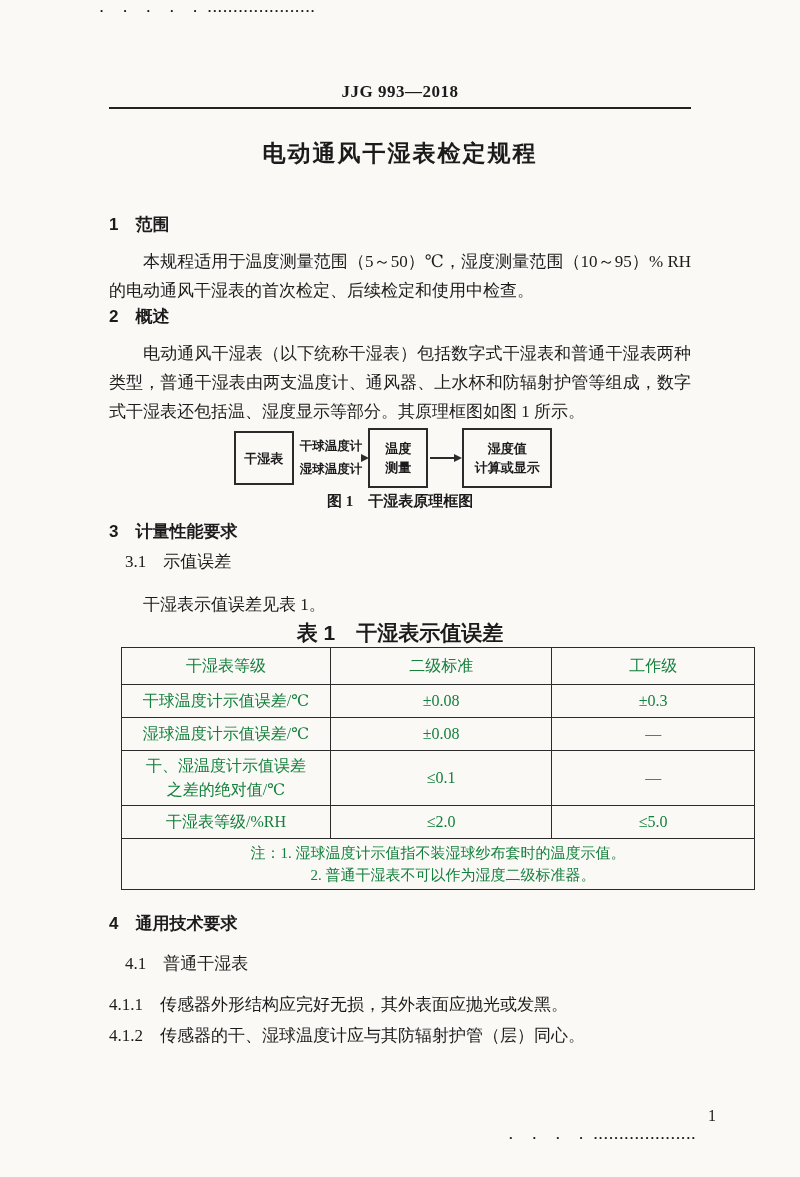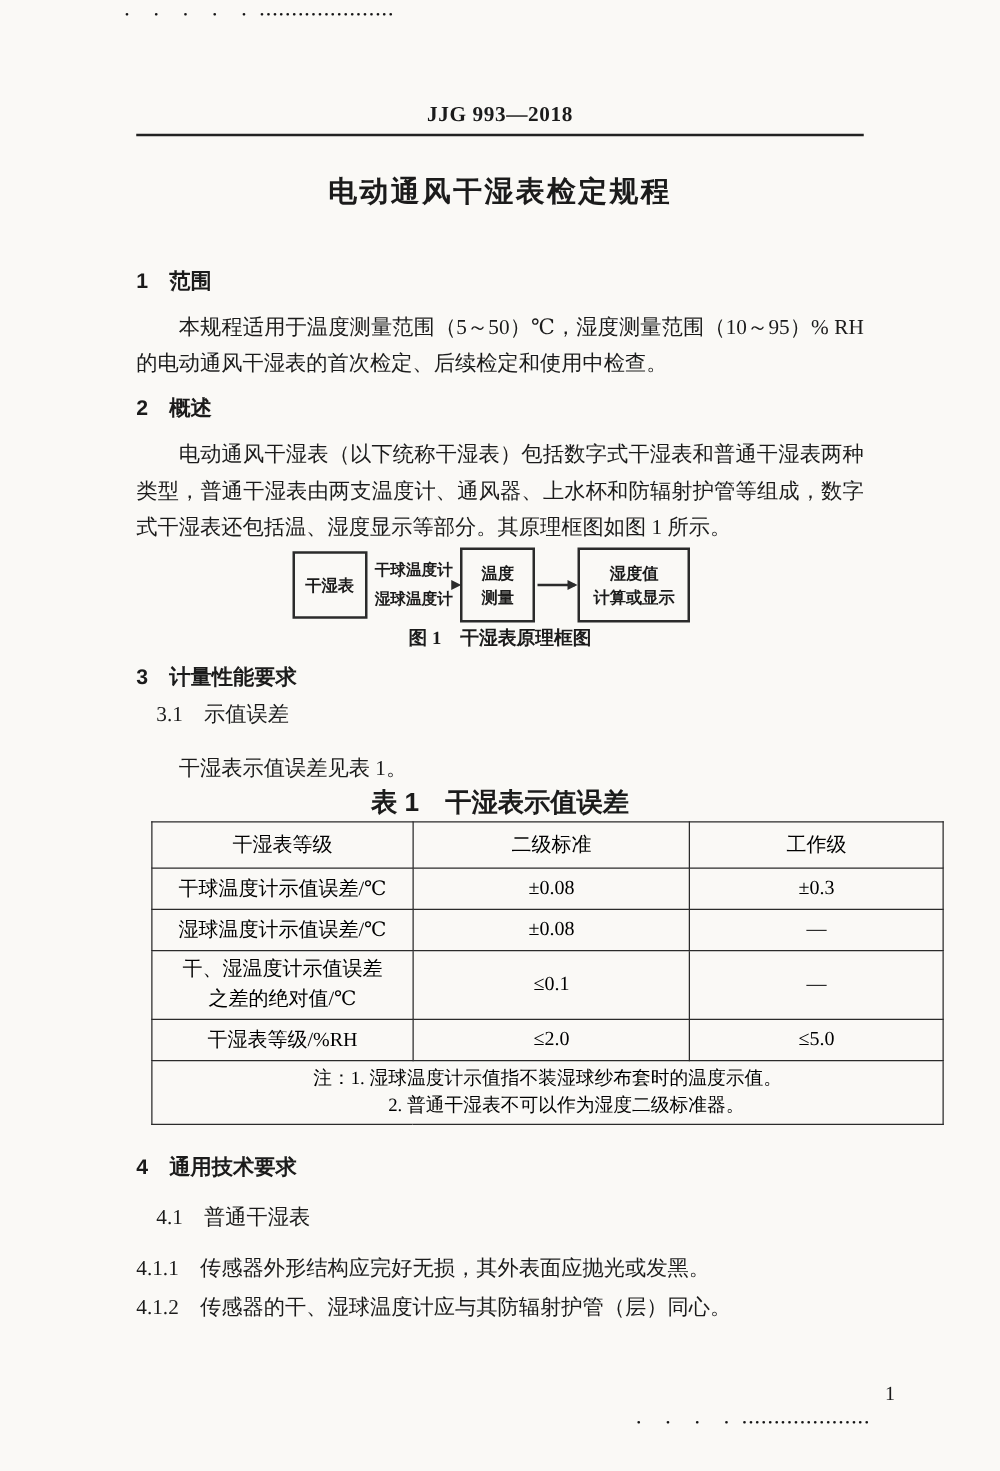--- a/index.html
+++ b/index.html
@@ -26,21 +26,21 @@
     margin:28px 0 0;text-align:center;
     font-family:"Liberation Sans","DejaVu Sans",sans-serif;
     font-weight:bold;font-size:23px;line-height:32px;letter-spacing:2px;
   }
   
   .h-sans{
     font-family:"Liberation Sans","DejaVu Sans",sans-serif;
     font-weight:bold;font-size:17px;line-height:24px;margin:0;
   }
   .h-serif{font-weight:normal;font-size:17px;line-height:24px;margin:16px;}
-  #s1{margin-top:44px;} #s2{margin-top:10px;} #s3{margin-top:8px;}
+  #s1{margin-top:44px;} #s2{} #s3{margin-top:8px;}
   #s3-1{margin-top:6px;} #s4{margin-top:22px;} #s4-1{margin-top:16px;}
   
   .body-p{
     margin:10px 0 0;font-size:17px;line-height:29px;
     text-align:justify;text-indent:2em;
   }
   .item-p{margin:8px 0 0;font-size:17px;line-height:26px;text-align:justify;}
   #p412{margin-top:5px;}
   
   .figure{margin-top:2px;}
@@ -69,21 +69,21 @@
     margin-top:2px;text-align:center;font-weight:bold;font-size:15px;line-height:22px;
   }
   
   .table-caption{
     margin-top:4px;text-align:center;
     font-family:"Liberation Sans","DejaVu Sans",sans-serif;
     font-weight:bold;font-size:21px;line-height:20px;
   }
   table.spec{
     width:634px;margin:4px 0 0 12px;border-collapse:collapse;
-    font-size:16px;color:#000000;background:#faf9f6;
+    font-size:16px;color:#15803d;background:#faf9f6;
   }
   table.spec th,table.spec td{
     border:1.5px solid #2b2b2b;text-align:center;vertical-align:middle;
     font-weight:normal;padding:3px 6px;
   }
   table.spec col.c1{width:33%;} table.spec col.c2{width:35%;} table.spec col.c3{width:32%;}
   tr.hdr th{height:30px;}
   tr.r td{height:26px;}
   td.cell-multiline{white-space:pre-line;line-height:24px;padding-top:5px;padding-bottom:5px;}
   td.notes-cell{text-align:left;padding:7px 10px 9px 22px;font-size:15px;line-height:22px;}

